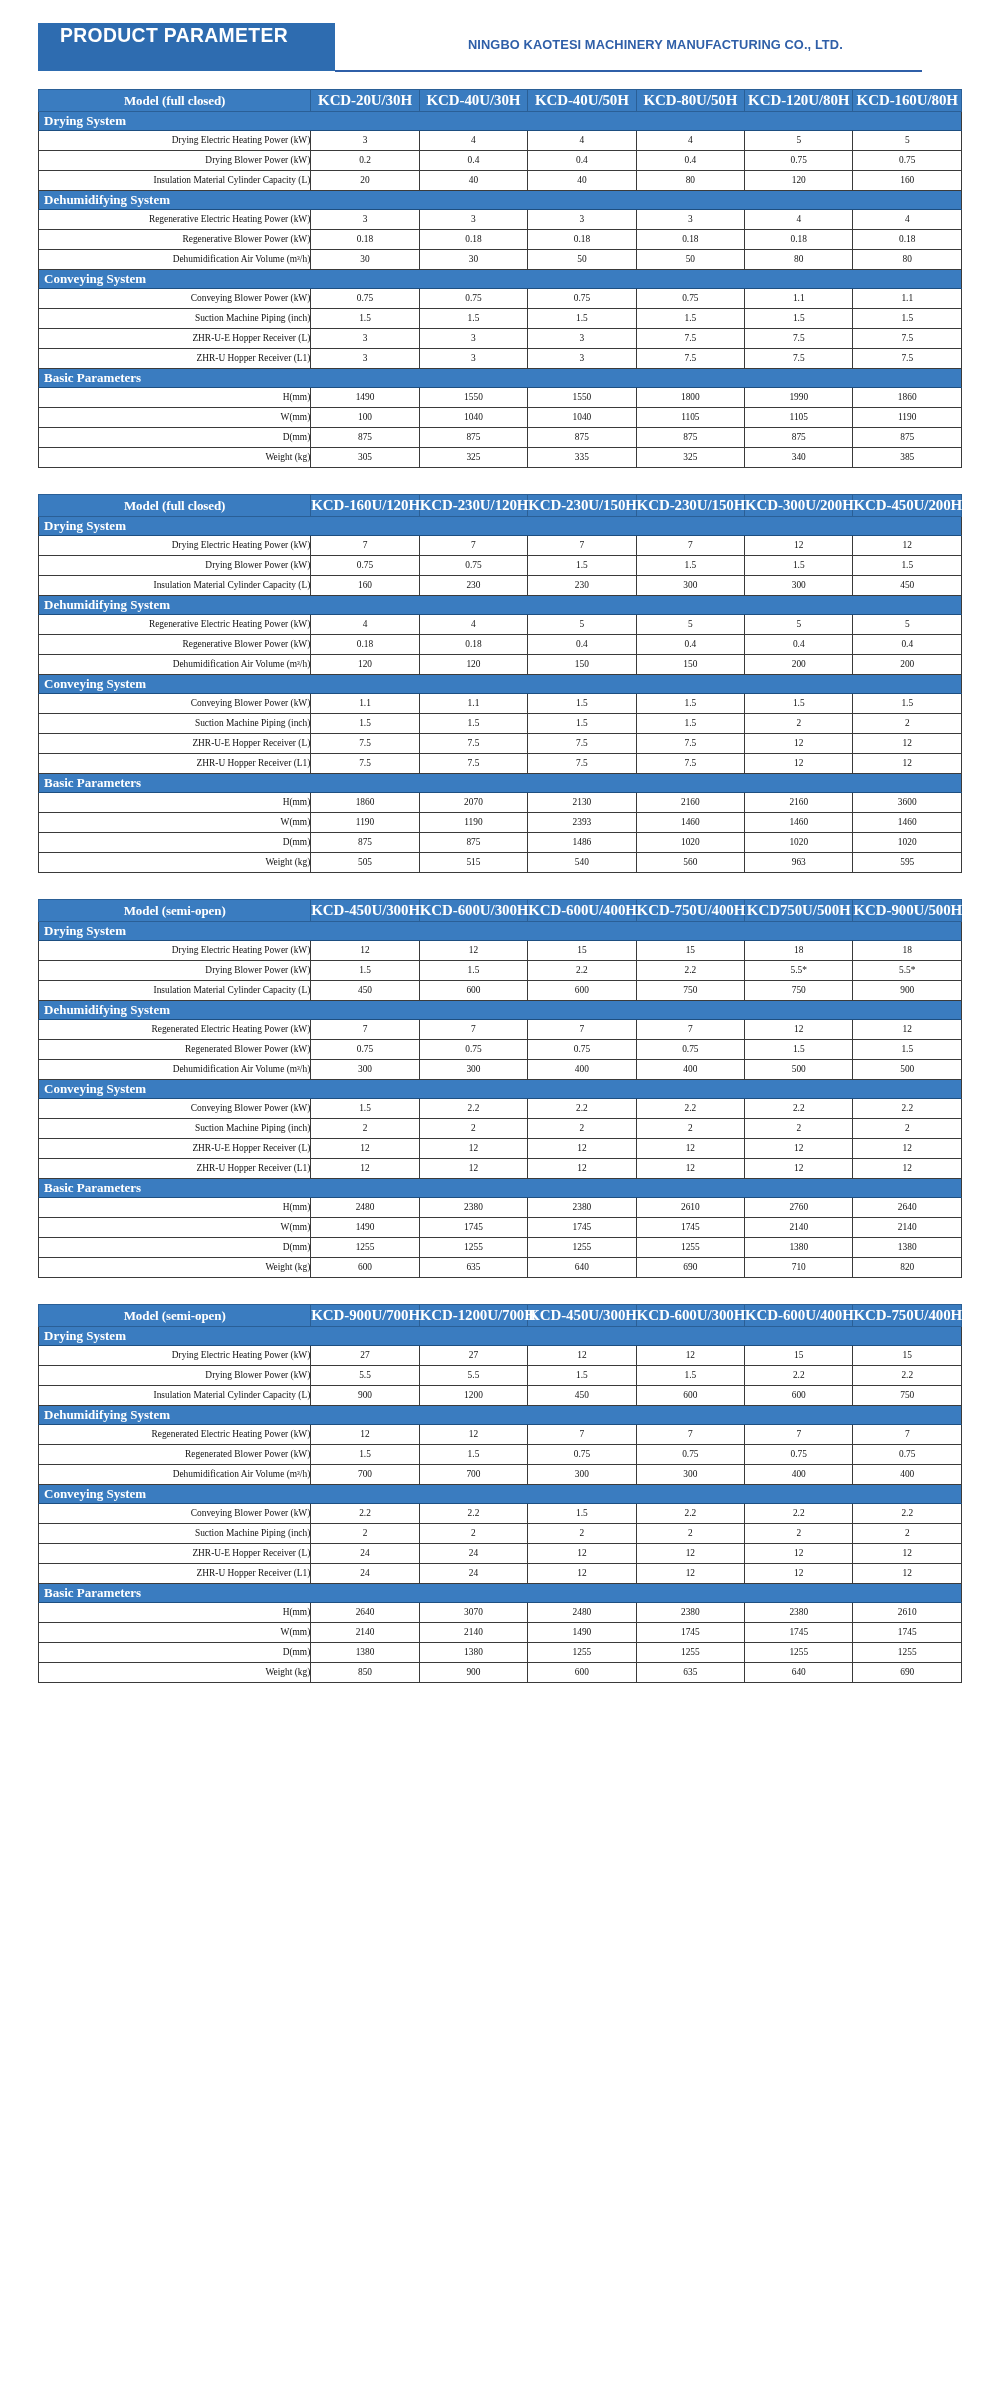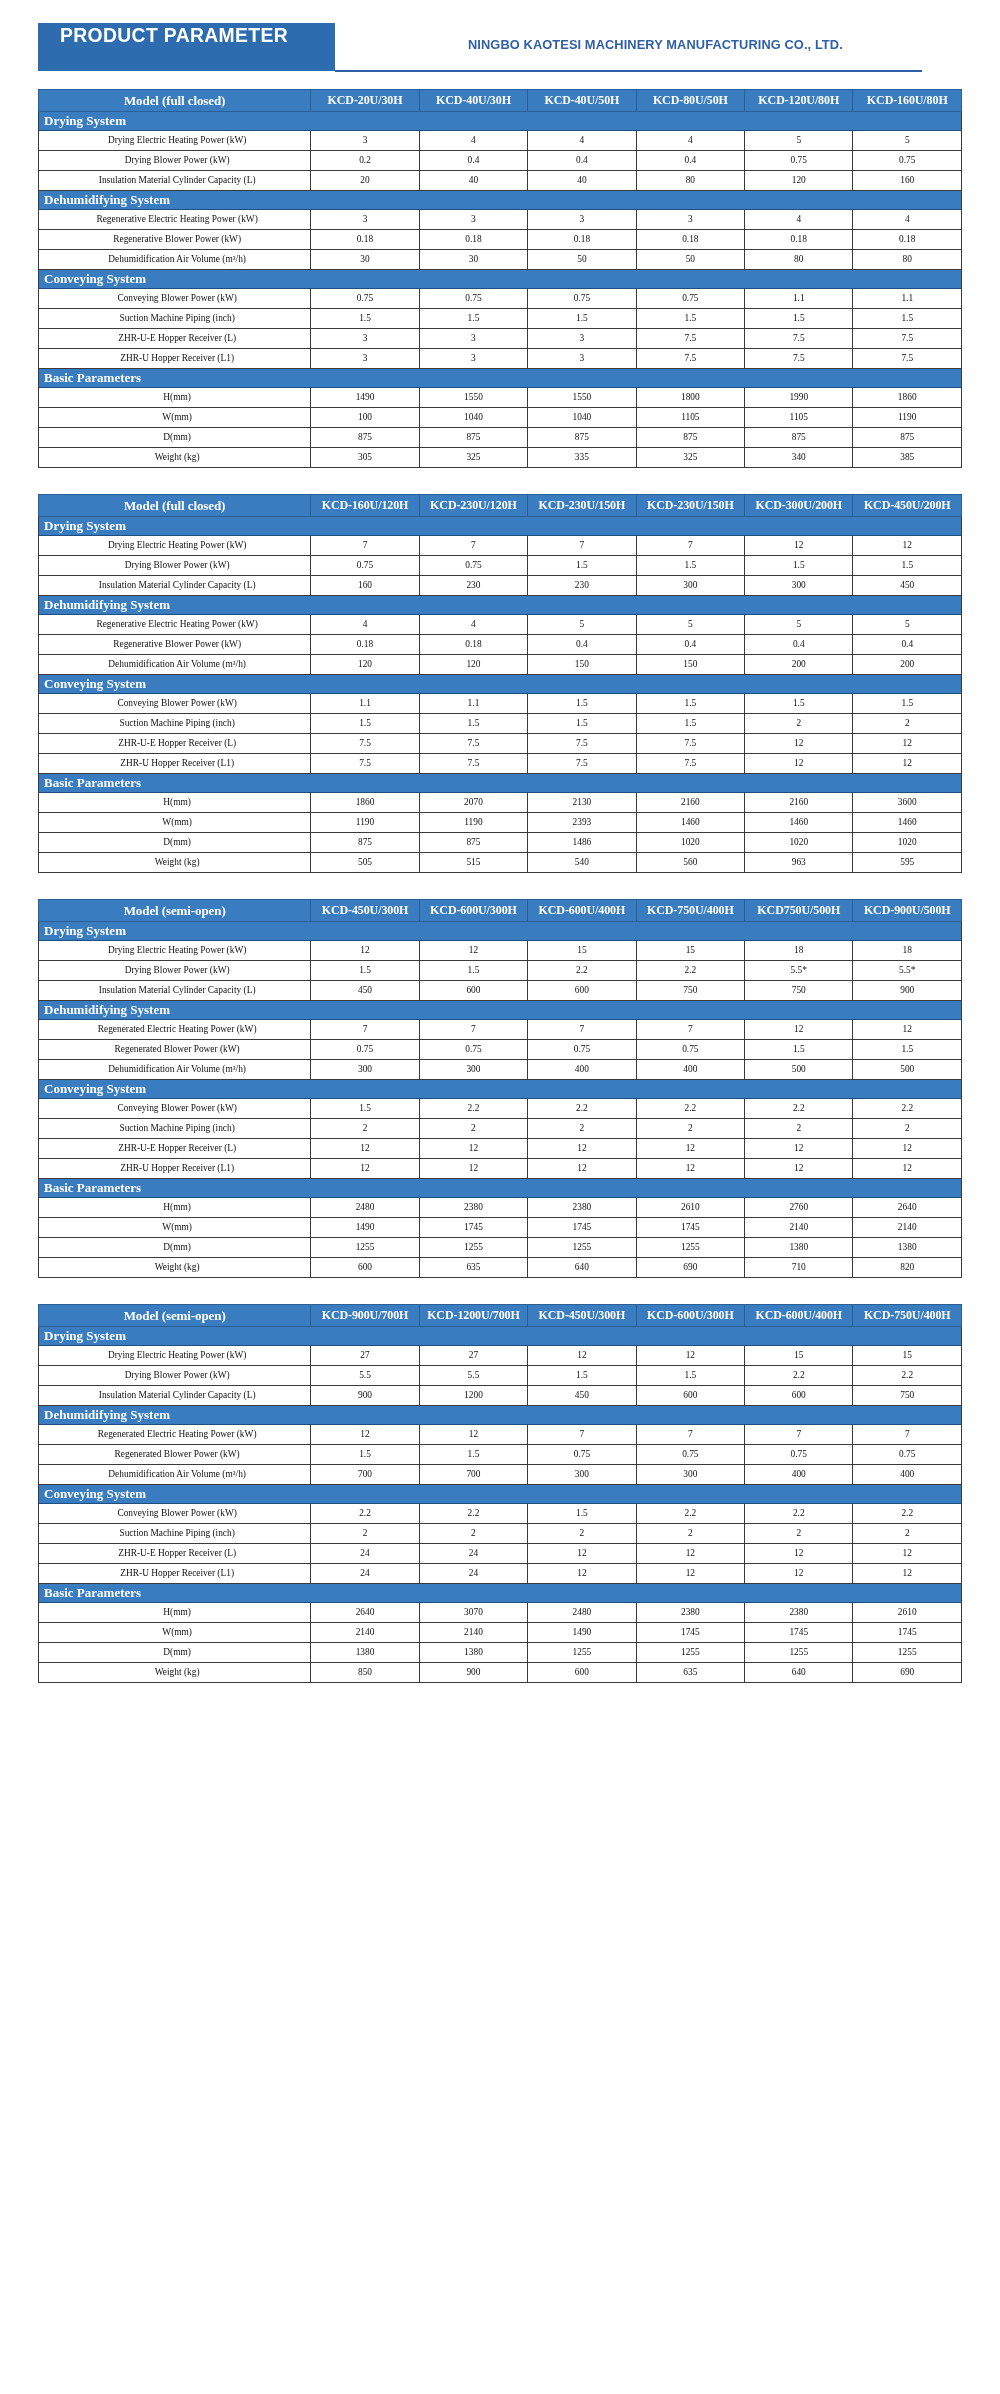--- a/index.html
+++ b/index.html
@@ -91,21 +91,21 @@
     vertical-align: middle;
   }
 
   
   tr.model-row th {
     background: #3a7cc0;
     color: #ffffff;
     font-weight: bold;
     text-align: center;
     height: 21px;
-    font-size: 12px;
+    font-size: 15px;
     border: 1px solid #2a5f96;
     letter-spacing: -0.1px;
     white-space: nowrap;
   }
   tr.model-row th.model-name {
     font-size: 13px;
   }
 
   
   tr.section-row td {
@@ -115,21 +115,21 @@
     text-align: left;
     padding-left: 5px;
     height: 18px;
     font-size: 13px;
     border-top: 1px solid #1d4e80;
     border-bottom: 1px solid #1d4e80;
   }
 
   
   tr.data-row td.param-label {
-    text-align: center;
+    text-align: right;
     padding-left: 5px;
     color: #111111;
     white-space: nowrap;
   }
   tr.data-row td.param-value {
     text-align: center;
     color: #111111;
   }
 </style>
 </head>

